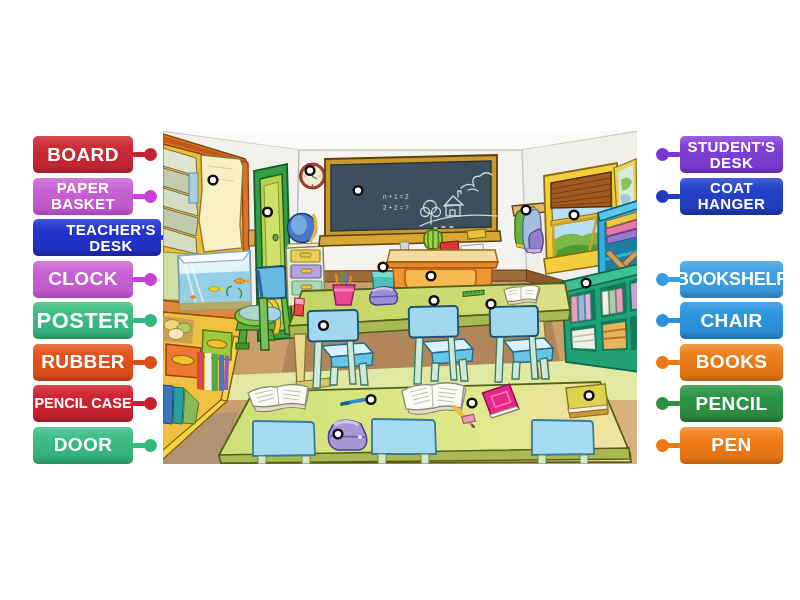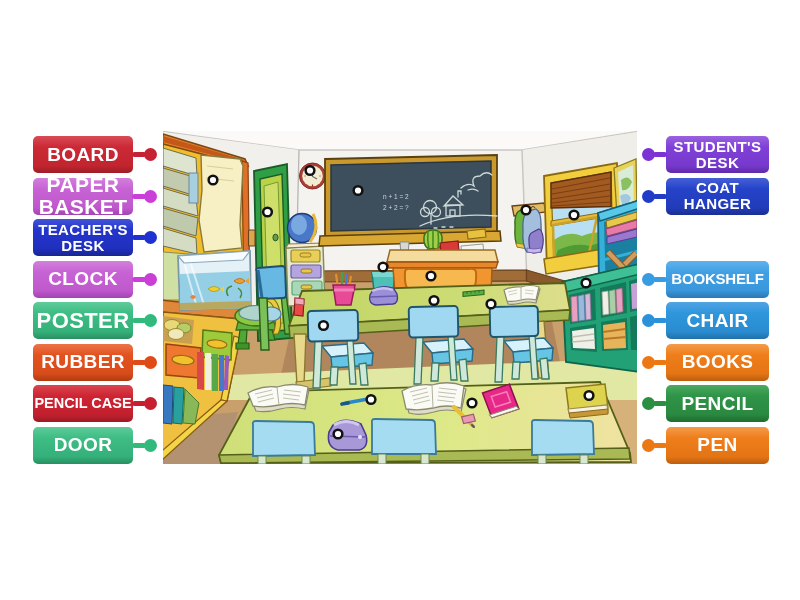--- a/index.html
+++ b/index.html
@@ -3,52 +3,52 @@
 <meta charset="utf-8">
 <style>
 html,body{margin:0;padding:0;width:800px;height:600px;background:#fff;overflow:hidden;
 font-family:"Liberation Sans",sans-serif;}
 #stage{position:absolute;left:0;top:0;width:800px;height:574px;}
 .lbl{position:absolute;border-radius:5px;color:#fff;font-weight:bold;text-align:center;
 display:flex;align-items:center;justify-content:center;line-height:1.05;letter-spacing:.4px;}
 .lbl .stem{position:absolute;top:50%;margin-top:-2.5px;width:14px;height:5px;border-radius:3px;}
 .lbl .knob{position:absolute;top:50%;margin-top:-6.5px;width:13px;height:13px;border-radius:50%;}
 .lbl.L{left:33px;width:100px;height:37px;}
-.lbl.R{left:666px;width:103px;height:37px;}
+.lbl.R{left:680px;width:103px;height:37px;}
 .lbl.L .stem{right:-13px;}
 .lbl.L .knob{right:-24px;}
 .lbl.R .stem{left:-13px;}
 .lbl.R .knob{left:-24px;}
 </style>
 </head>
 <body>
 <div id="stage">
 
 <div class="lbl L" style="top:136px;background:linear-gradient(180deg,#d94c55 0%,#cb2936 30%,#c2252f 80%,#9c1d26 100%);font-size:19px;">BOARD<span class="stem" style="background:#c52233"></span><span class="knob" style="background:#c52233"></span></div>
 
-<div class="lbl L" style="top:177.5px;background:linear-gradient(180deg,#d37fdc 0%,#c763d4 30%,#bf58cc 80%,#a344b2 100%);font-size:21px;">PAPER<br>BASKET<span class="stem" style="background:#c93fd8"></span><span class="knob" style="background:#c93fd8"></span></div>
-
-<div class="lbl L" style="top:219px;background:linear-gradient(180deg,#4254d8 0%,#2335cb 30%,#202fbd 80%,#182494 100%);font-size:15px;">TEACHER'S<br>DESK<span class="stem" style="background:#1e32d2"></span><span class="knob" style="background:#1e32d2"></span></div>
+<div class="lbl L" style="top:177.5px;background:linear-gradient(180deg,#d37fdc 0%,#c763d4 30%,#bf58cc 80%,#a344b2 100%);font-size:15px;">PAPER<br>BASKET<span class="stem" style="background:#c93fd8"></span><span class="knob" style="background:#c93fd8"></span></div>
+
+<div class="lbl L" style="top:219px;background:linear-gradient(180deg,#4254d8 0%,#2335cb 30%,#202fbd 80%,#182494 100%);font-size:15px;padding-left:28px;">TEACHER'S<br>DESK<span class="stem" style="background:#1e32d2"></span><span class="knob" style="background:#1e32d2"></span></div>
 
 <div class="lbl L" style="top:260.5px;background:linear-gradient(180deg,#d37fdc 0%,#c763d4 30%,#bf58cc 80%,#a344b2 100%);font-size:19px;">CLOCK<span class="stem" style="background:#c93fd8"></span><span class="knob" style="background:#c93fd8"></span></div>
 
 <div class="lbl L" style="top:302px;background:linear-gradient(180deg,#5fcb9a 0%,#3dbd84 30%,#35b07a 80%,#288f62 100%);font-size:22px;">POSTER<span class="stem" style="background:#32ba7c"></span><span class="knob" style="background:#32ba7c"></span></div>
 
 <div class="lbl L" style="top:343.5px;background:linear-gradient(180deg,#ec7448 0%,#e2521f 30%,#d84c1b 80%,#b03a12 100%);font-size:19px;">RUBBER<span class="stem" style="background:#de4b16"></span><span class="knob" style="background:#de4b16"></span></div>
 
 <div class="lbl L" style="top:385px;background:linear-gradient(180deg,#d94650 0%,#ce2433 30%,#c2202e 80%,#9c1a24 100%);font-size:14.5px;letter-spacing:0;white-space:nowrap;text-align:center;">PENCIL CASE<span class="stem" style="background:#c81f30"></span><span class="knob" style="background:#c81f30"></span></div>
 
 <div class="lbl L" style="top:426.5px;background:linear-gradient(180deg,#5fcb9a 0%,#3dbd84 30%,#35b07a 80%,#288f62 100%);font-size:19px;">DOOR<span class="stem" style="background:#32ba7c"></span><span class="knob" style="background:#32ba7c"></span></div>
 
 <div class="lbl R" style="top:136px;background:linear-gradient(180deg,#9a62e0 0%,#8040d8 30%,#7739cc 80%,#5f2ba8 100%);font-size:15px;">STUDENT'S<br>DESK<span class="stem" style="background:#7c33d4"></span><span class="knob" style="background:#7c33d4"></span></div>
 
 <div class="lbl R" style="top:177.5px;background:linear-gradient(180deg,#4560d6 0%,#2543c9 30%,#213cba 80%,#1a2f92 100%);font-size:15px;">COAT<br>HANGER<span class="stem" style="background:#203cc6"></span><span class="knob" style="background:#203cc6"></span></div>
 
 
-<div class="lbl R" style="top:260.5px;background:linear-gradient(180deg,#5fb2ec 0%,#41a0e4 30%,#3996da 80%,#2a77b2 100%);font-size:15px;letter-spacing:-0.2px;white-space:nowrap;">BOOKSHELF<span class="stem" style="background:#389ce2"></span><span class="knob" style="background:#389ce2"></span></div>
+<div class="lbl R" style="top:260.5px;background:linear-gradient(180deg,#5fb2ec 0%,#41a0e4 30%,#3996da 80%,#2a77b2 100%);font-size:18px;letter-spacing:-0.2px;white-space:nowrap;">BOOKSHELF<span class="stem" style="background:#389ce2"></span><span class="knob" style="background:#389ce2"></span></div>
 
 <div class="lbl R" style="top:302px;background:linear-gradient(180deg,#50a4e4 0%,#2e96dc 30%,#2a8cd0 80%,#2070aa 100%);font-size:19px;">CHAIR<span class="stem" style="background:#2b92da"></span><span class="knob" style="background:#2b92da"></span></div>
 
 <div class="lbl R" style="top:343.5px;background:linear-gradient(180deg,#f49c4a 0%,#ef7d1a 30%,#e47514 80%,#bc5e0e 100%);font-size:19px;">BOOKS<span class="stem" style="background:#ec7814"></span><span class="knob" style="background:#ec7814"></span></div>
 
 <div class="lbl R" style="top:385px;background:linear-gradient(180deg,#4caa60 0%,#2e9447 30%,#2a8940 80%,#206b32 100%);font-size:19px;">PENCIL<span class="stem" style="background:#2a8f40"></span><span class="knob" style="background:#2a8f40"></span></div>
 
 <div class="lbl R" style="top:426.5px;background:linear-gradient(180deg,#f49c4a 0%,#ef7d1a 30%,#e47514 80%,#bc5e0e 100%);font-size:19px;">PEN<span class="stem" style="background:#ec7814"></span><span class="knob" style="background:#ec7814"></span></div>
 
 <svg id="scene" width="474" height="333" viewBox="163 131 474 333" style="position:absolute;left:163px;top:131px;" xmlns="http://www.w3.org/2000/svg">

